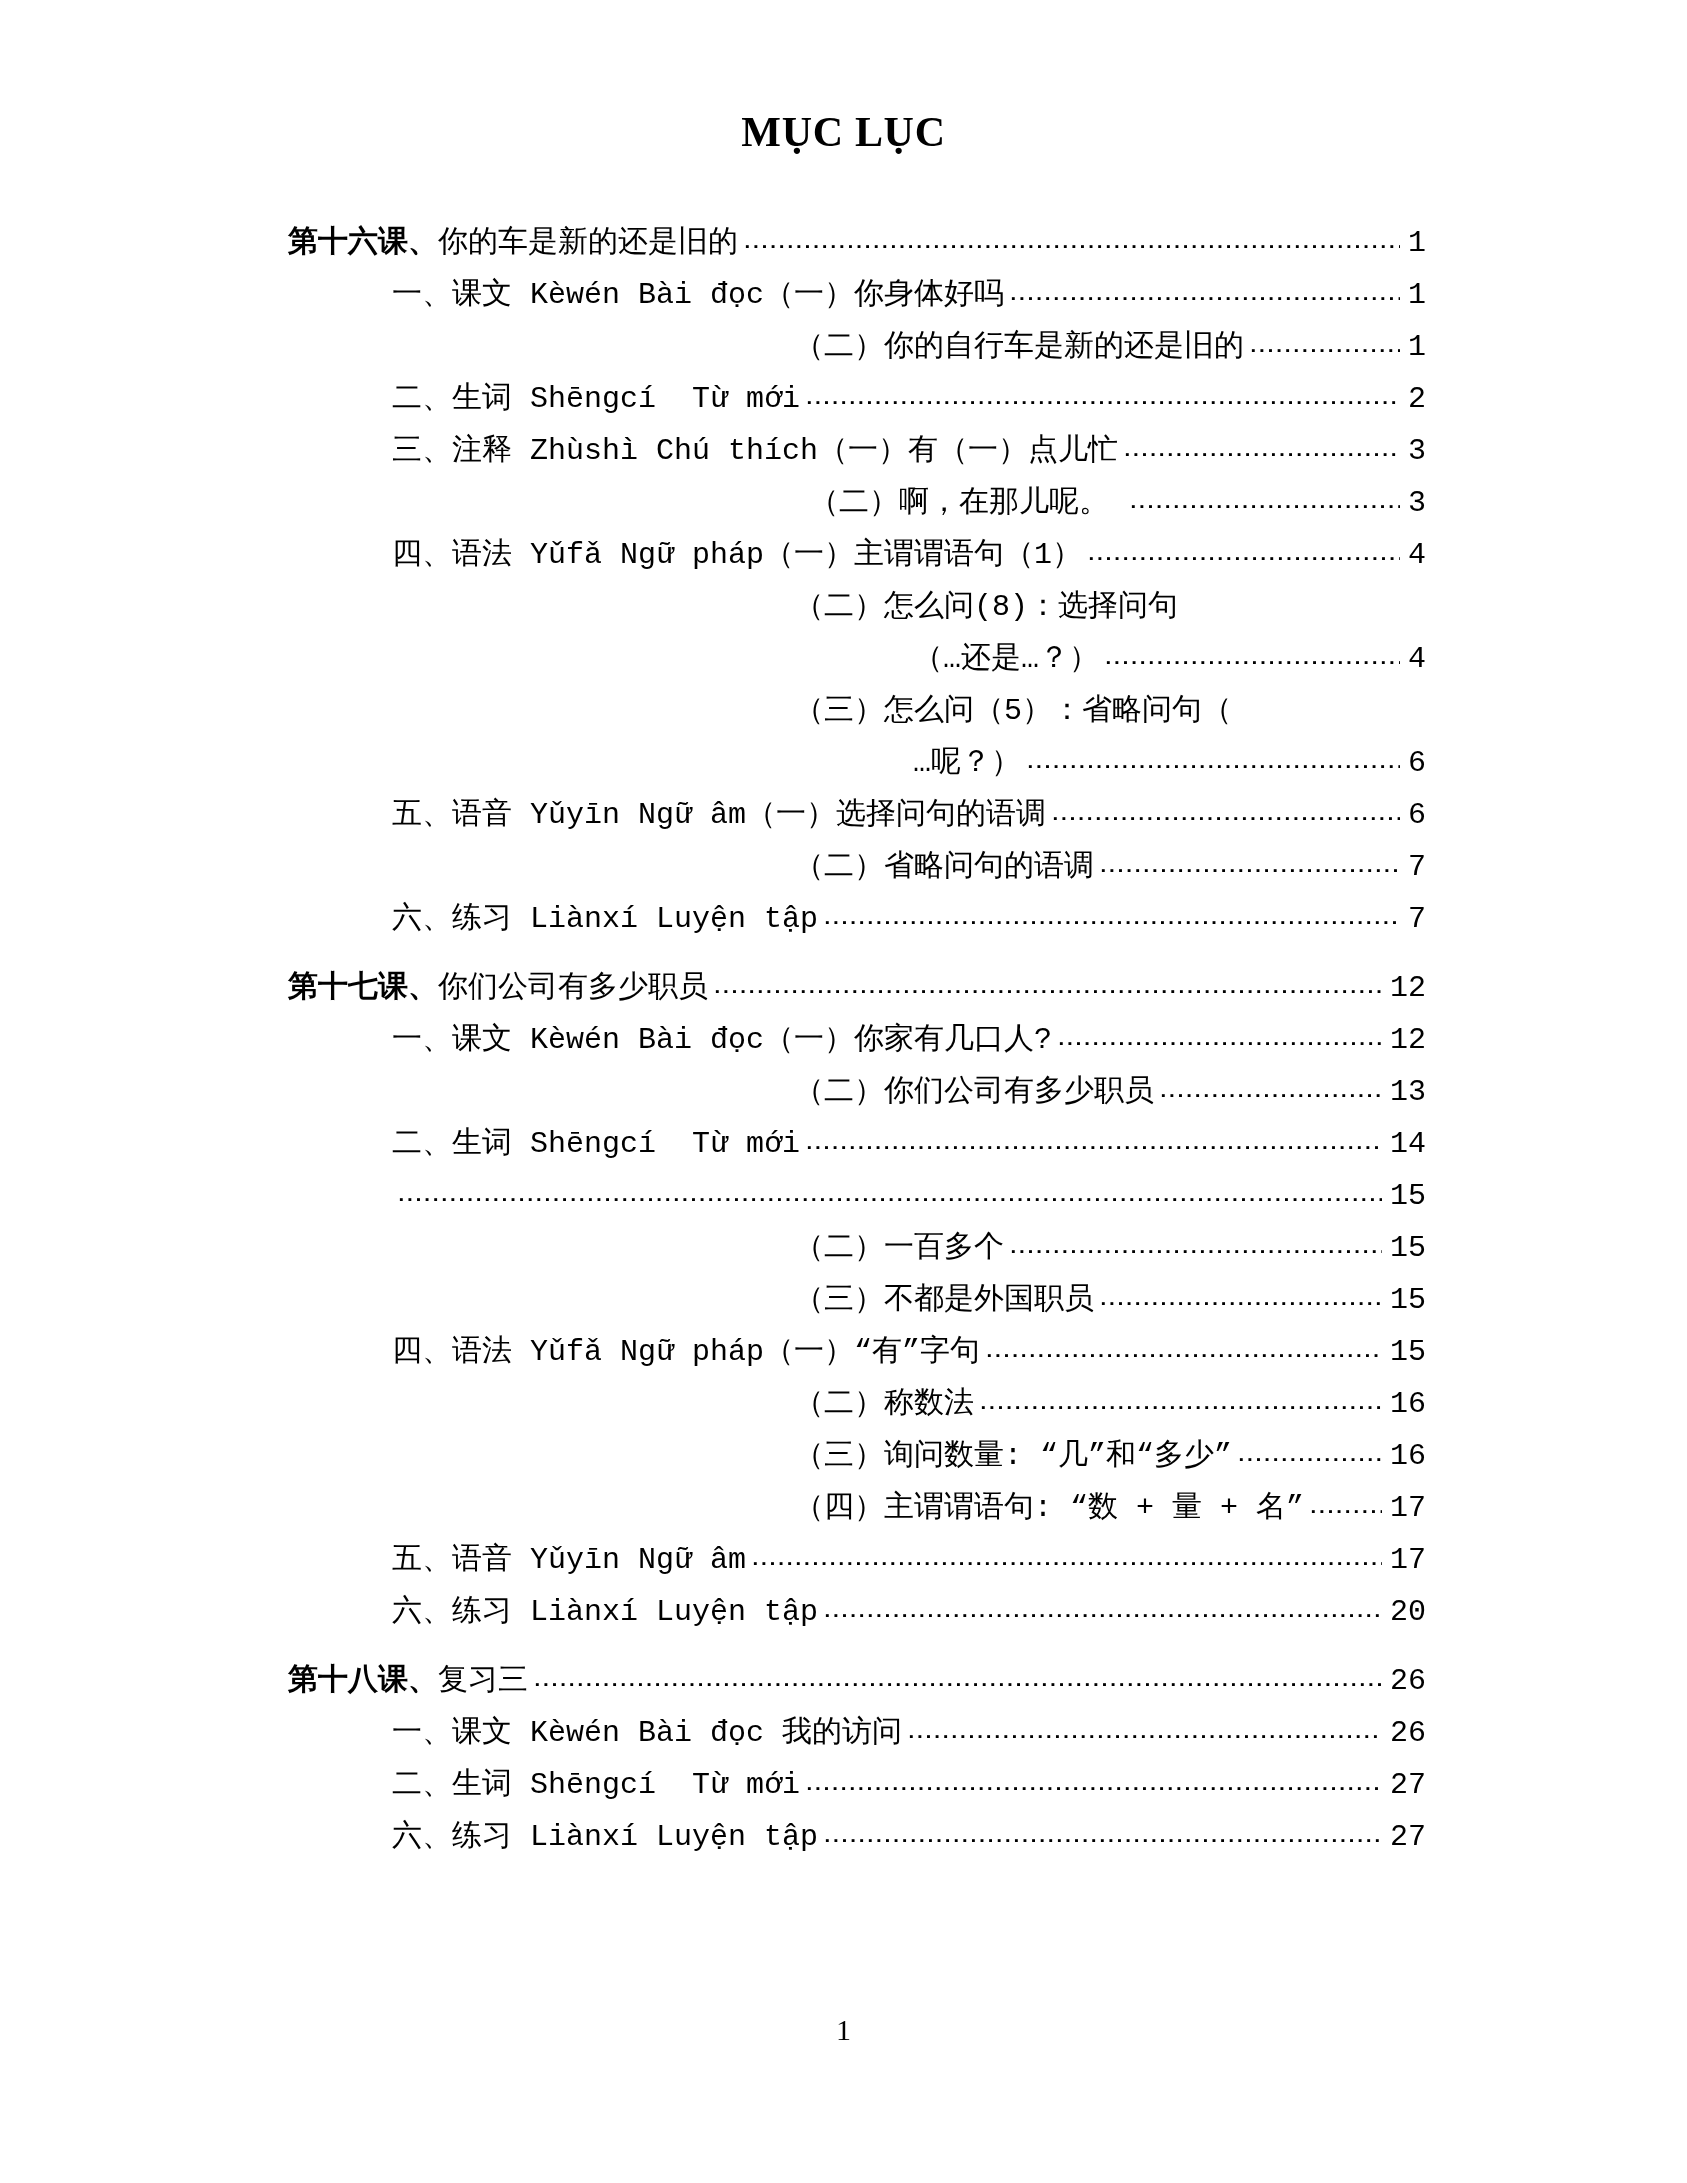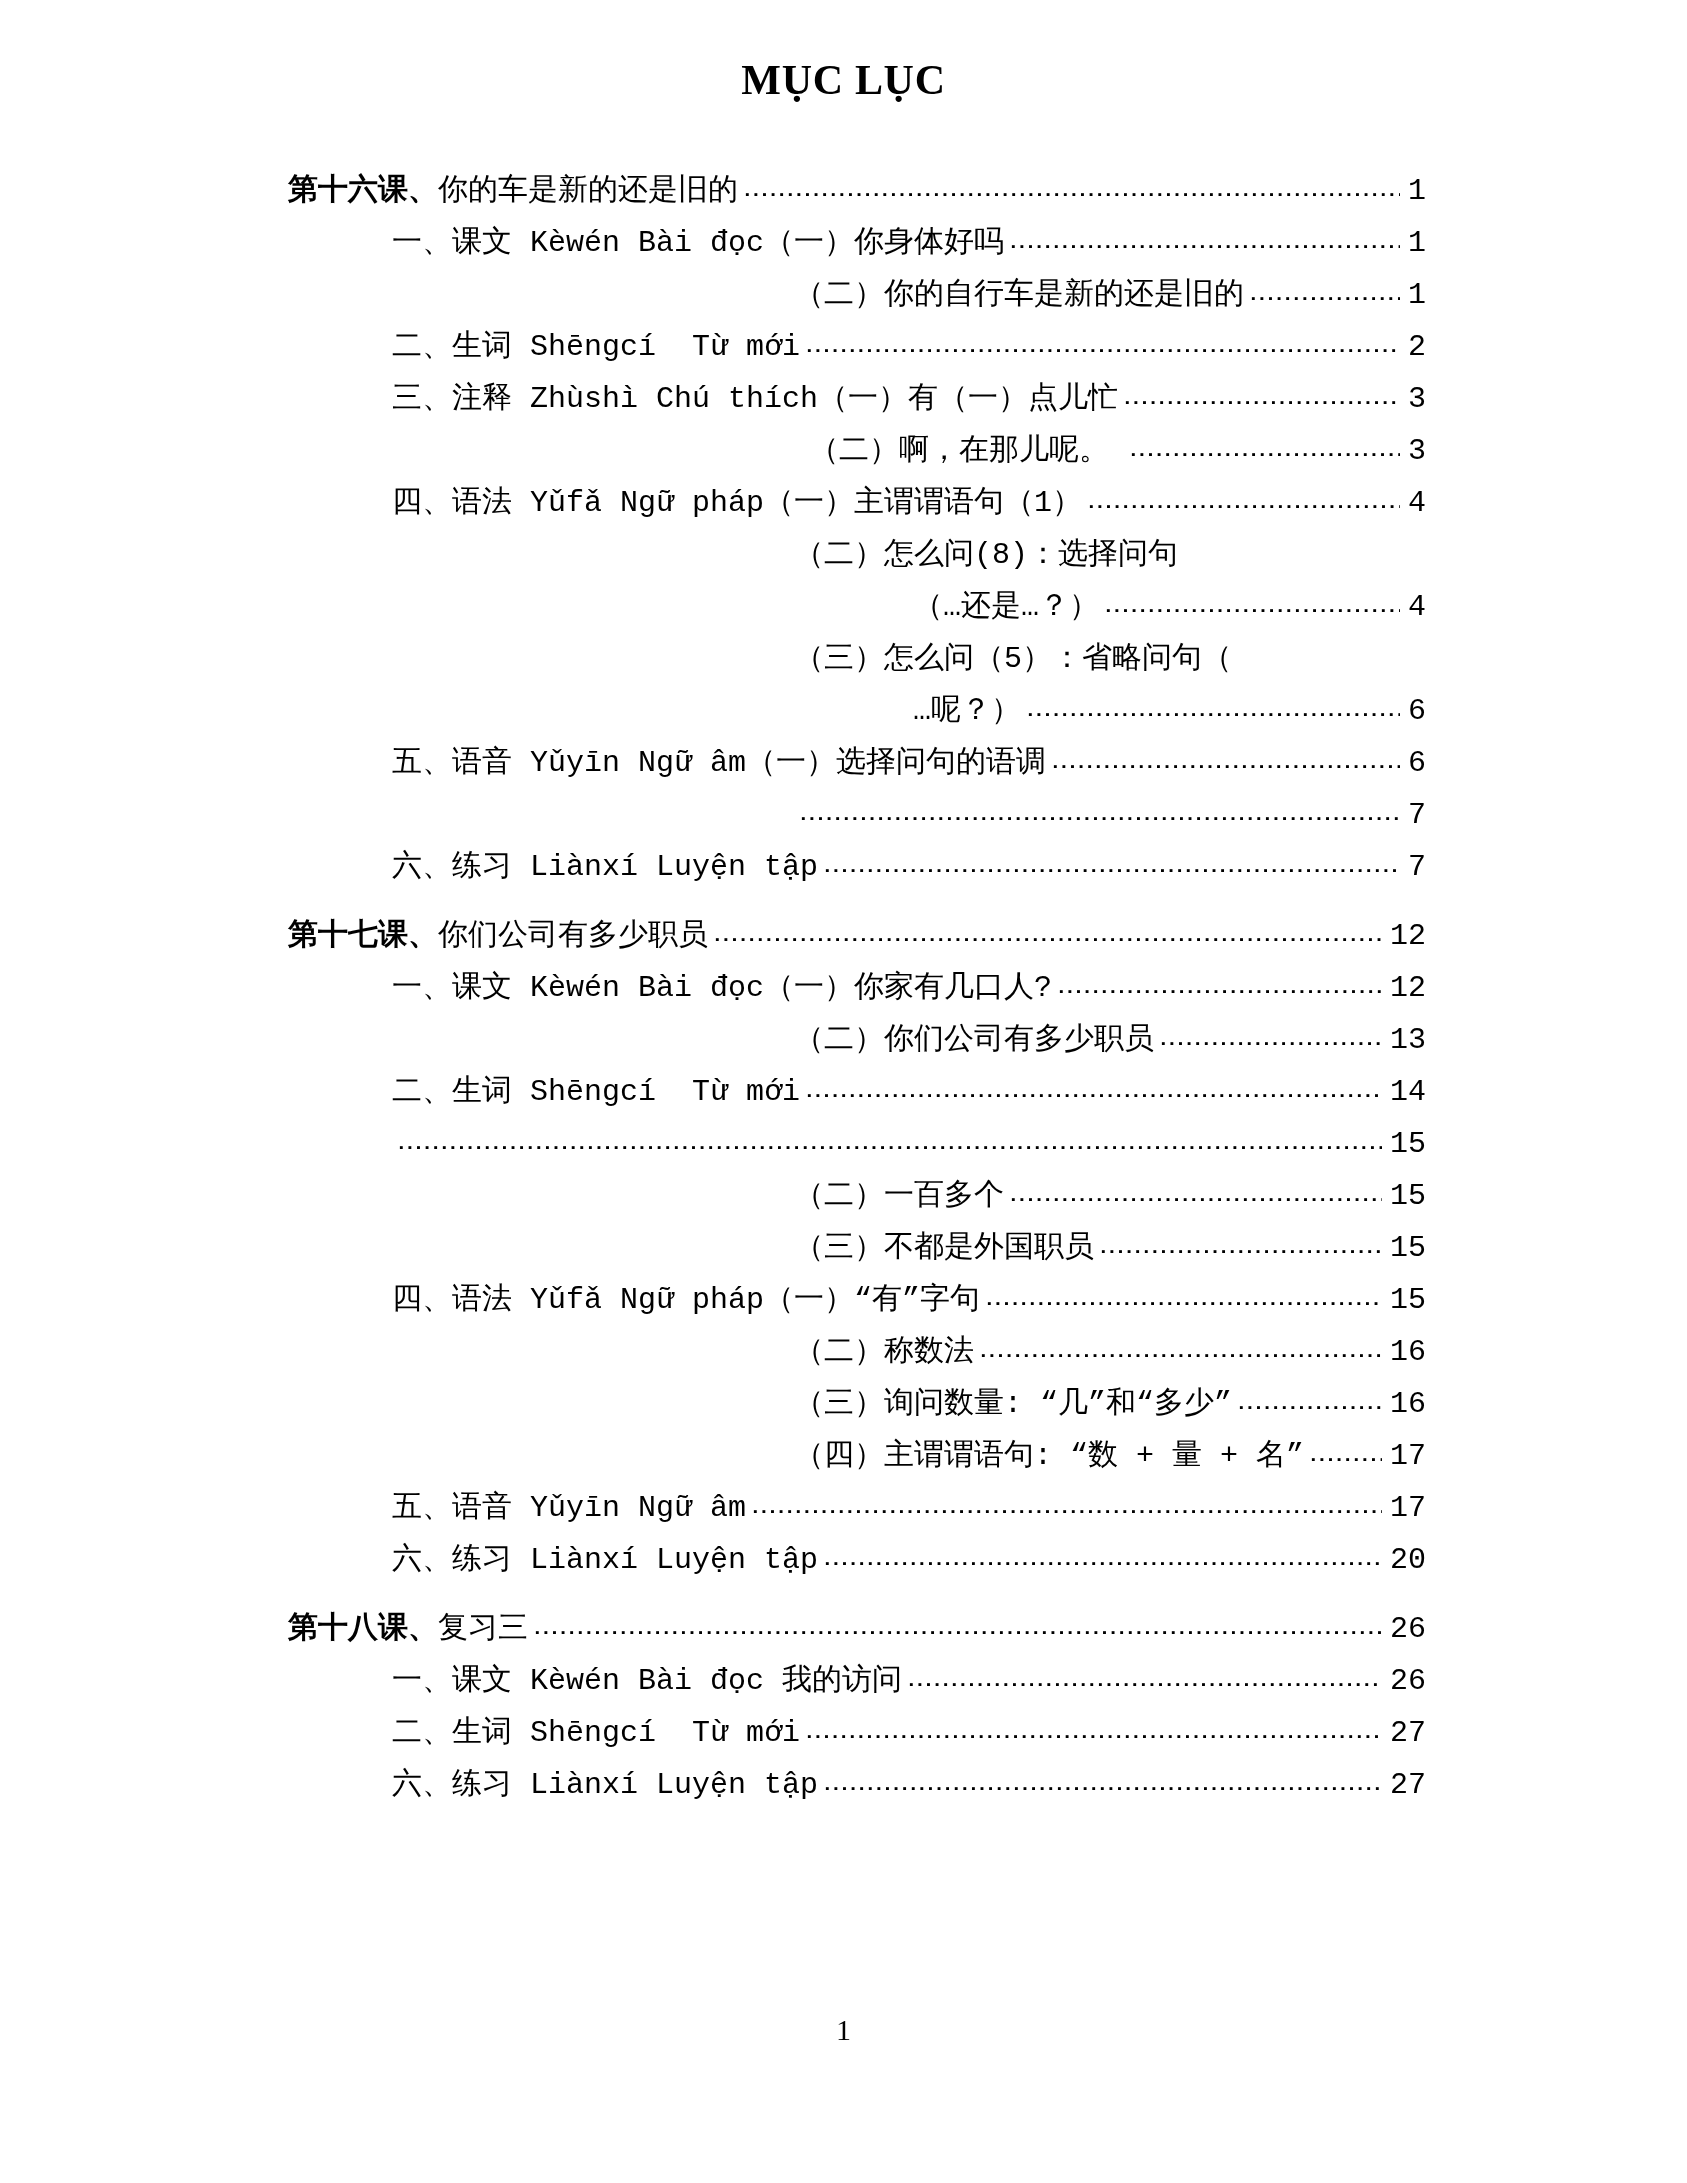--- a/index.html
+++ b/index.html
@@ -5,21 +5,21 @@
   * { margin:0; padding:0; box-sizing:border-box; }
   html, body { background:#ffffff; }
   body {
     width:1687px; height:2183px;
     position:relative;
     color:#000;
     font-family:"Liberation Serif","DejaVu Serif",serif;
     overflow:hidden;
   }
   .title {
-    margin-top:59px;
+    margin-top:111px;
     text-align:center;
     font-size:42px;
     font-weight:bold;
     line-height:1;
     letter-spacing:0.7px;
   }
   .toc {
     margin-top:64px;
     font-family:Liberation Mono, monospace;
   }
@@ -116,20 +116,21 @@
       <span class="text">…呢？）</span>
       <span class="leader"></span>
       <span class="pagenum">6</span>
     </div>
     <div class="row item">
       <span class="text">五、语音 Yǔyīn Ngữ âm（一）选择问句的语调</span>
       <span class="leader"></span>
       <span class="pagenum">6</span>
     </div>
     <div class="row cont">
+      <span class="text">（二）省略问句的语调</span>
       <span class="leader"></span>
       <span class="pagenum">7</span>
     </div>
     <div class="row item">
       <span class="text">六、练习 Liànxí Luyện tập</span>
       <span class="leader"></span>
       <span class="pagenum">7</span>
     </div>
     <div class="row chapter">
       <span class="label">第十七课、</span>

